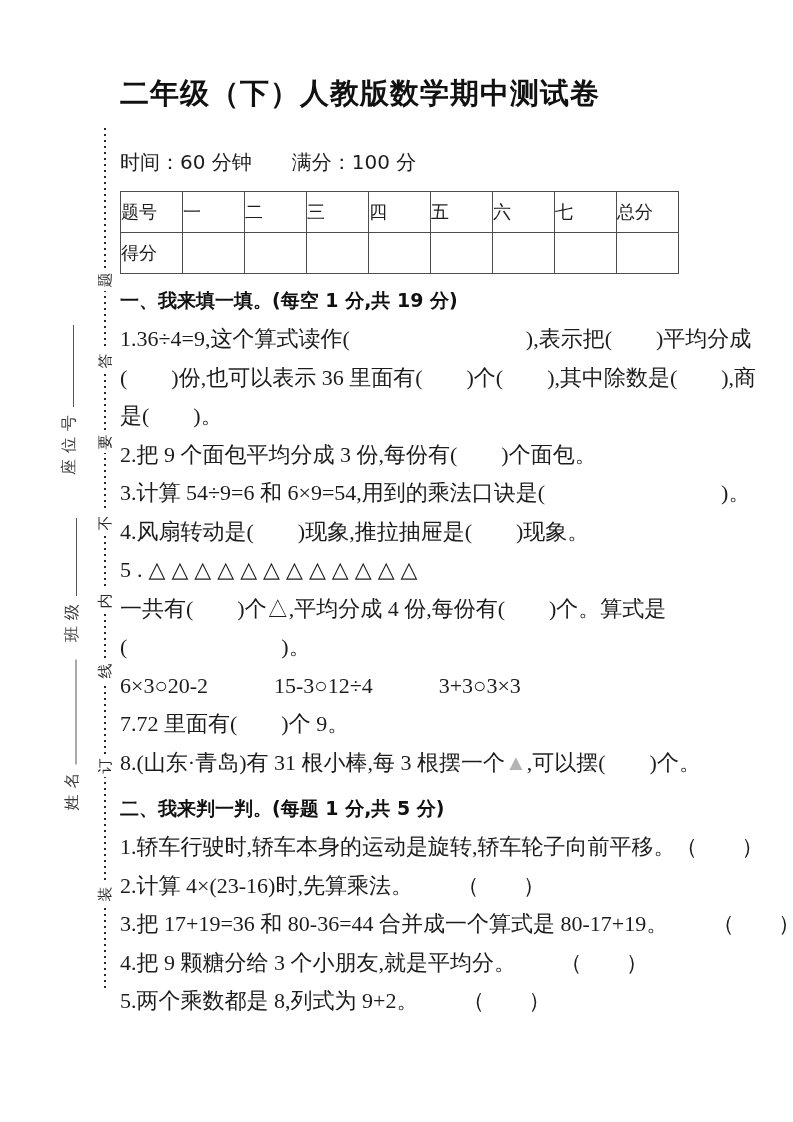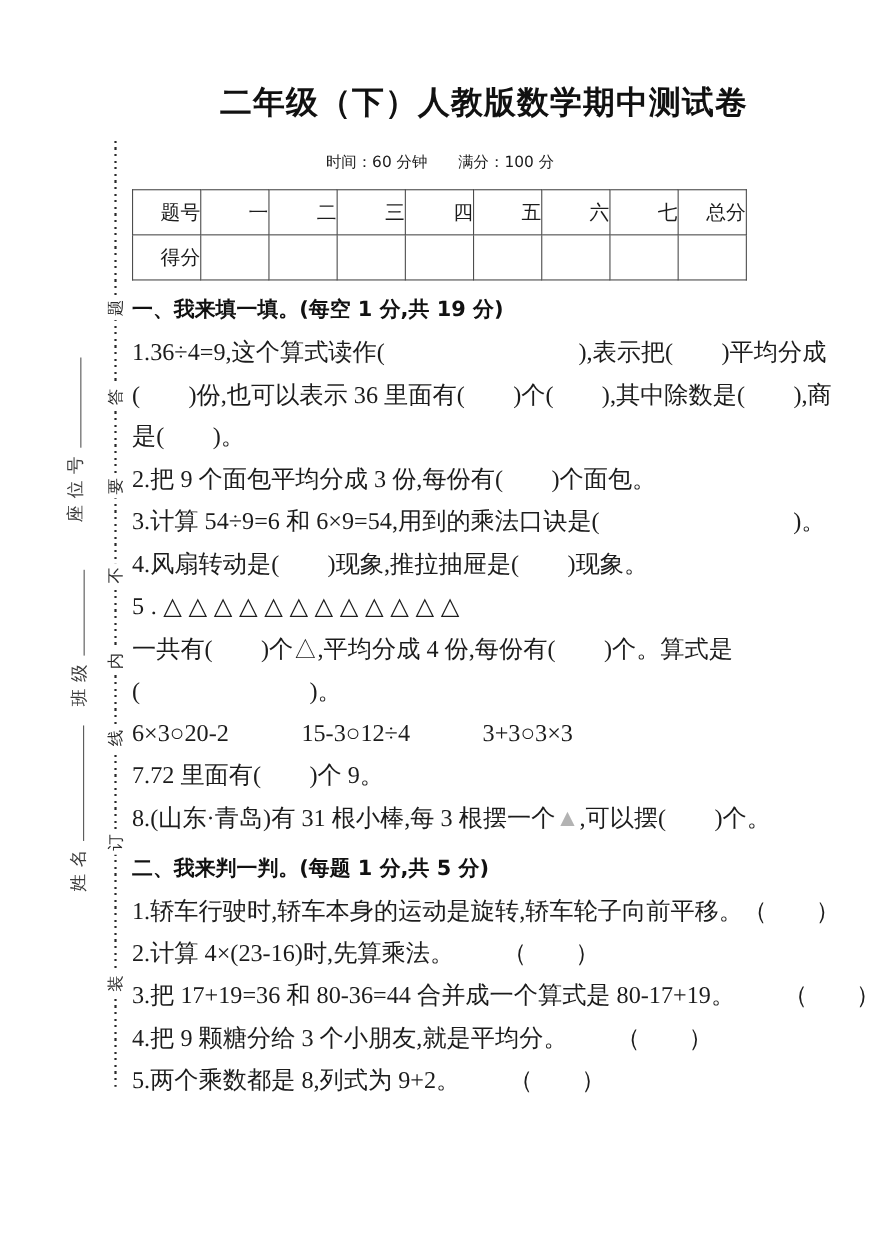--- a/index.html
+++ b/index.html
@@ -26,28 +26,28 @@
   }
   .v-label .blank-line {
     display:inline-block; height:14px; border-bottom:1px solid #555;
     vertical-align:baseline; margin-left:2px;
   }
 
   
   .content { position:absolute; left:120px; top:0; width:600px; }
   .title {
     width:560px; margin-top:74px; font-size:29px; font-weight:bold;
-    text-align:right; letter-spacing:1px; color:#111;
+    text-align:left; letter-spacing:1px; color:#111;
   }
-  .meta { width:560px; margin-top:25px; font-size:14px; text-align:center; }
+  .meta { width:560px; margin-top:35px; font-size:20px; text-align:left; }
 
   table.score-table { margin-top:15px; border-collapse:collapse; }
   .score-table th,.score-table td {
     border:1px solid #4d4d4d; width:61px; height:40px; padding:0;
-    text-align:right; font-size:18px; font-weight:normal; color:#1c1c1c;
+    text-align:left; font-size:18px; font-weight:normal; color:#1c1c1c;
   }
 
   .sec-heading {
     font-size:19px; font-weight:bold; line-height:39px; margin-top:7px;
     white-space:nowrap; color:#111;
   }
   .q-line { font-size:22px; line-height:38.5px; white-space:nowrap;font-family:Liberation Serif, serif; }
   .tri-row { letter-spacing:6px; }
   .gray-tri { color:#b3b3b3; letter-spacing:0; }
 </style>

